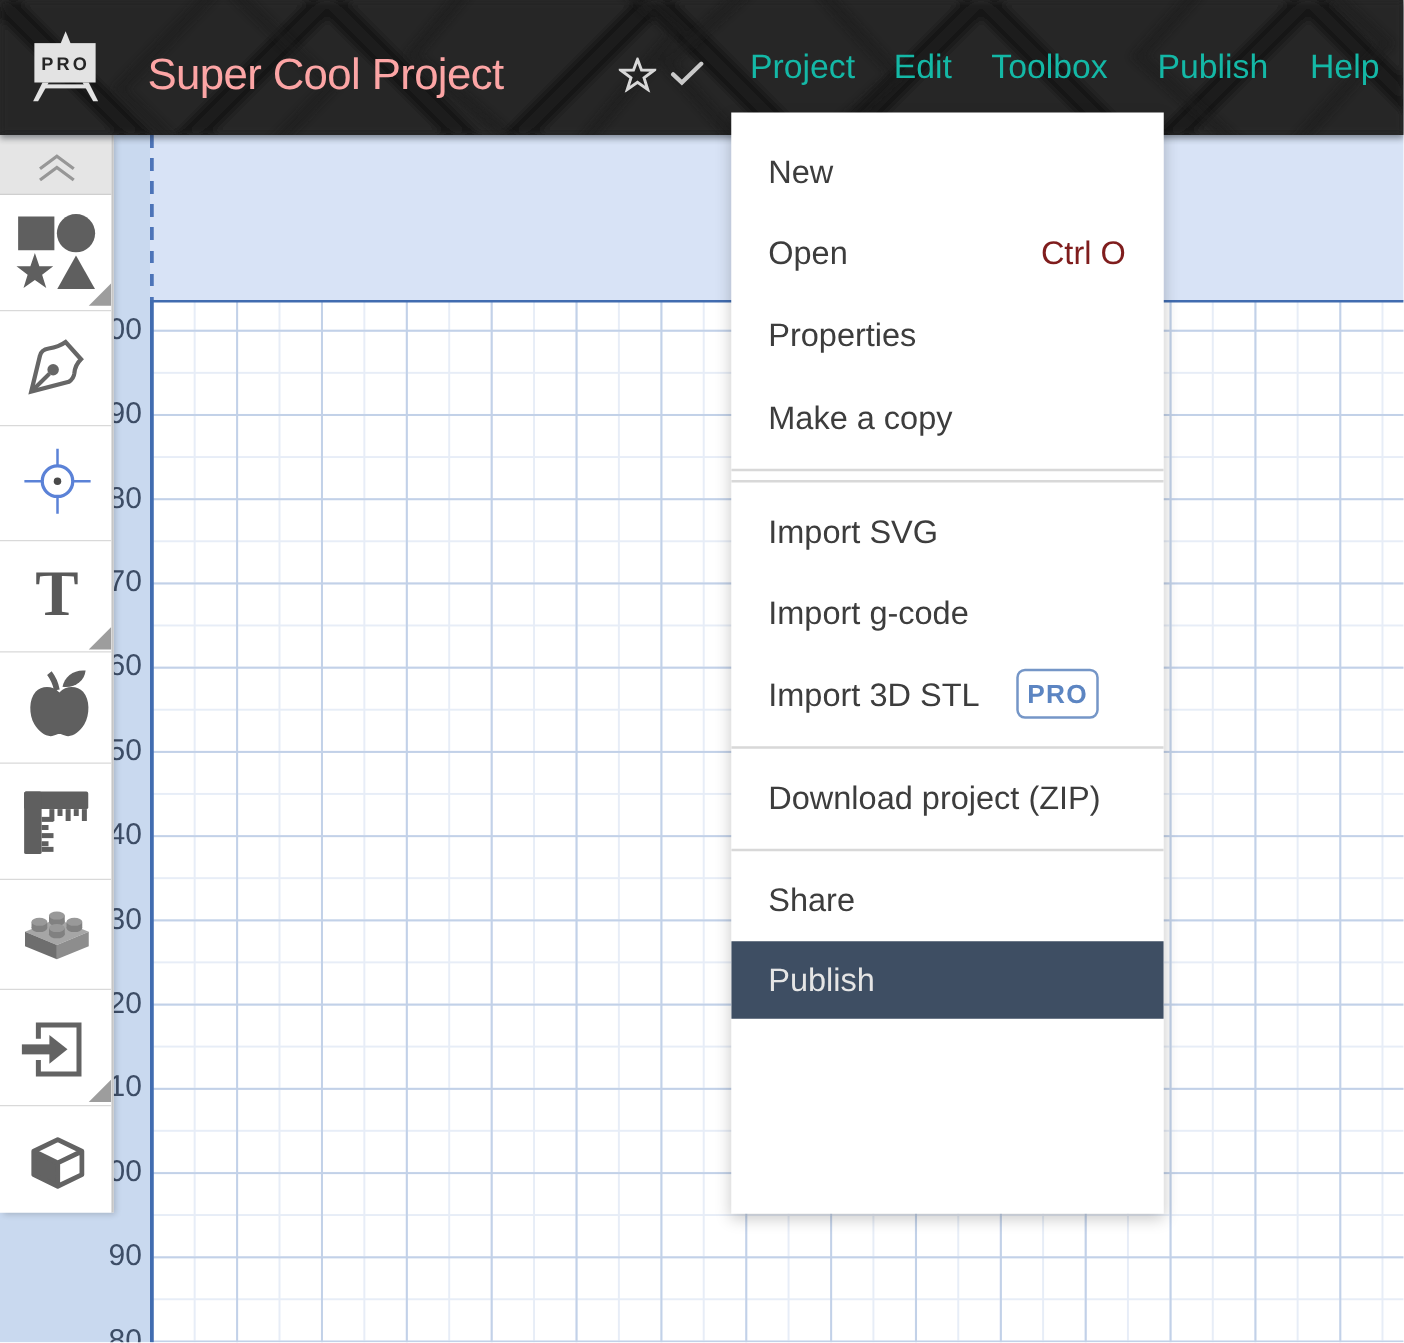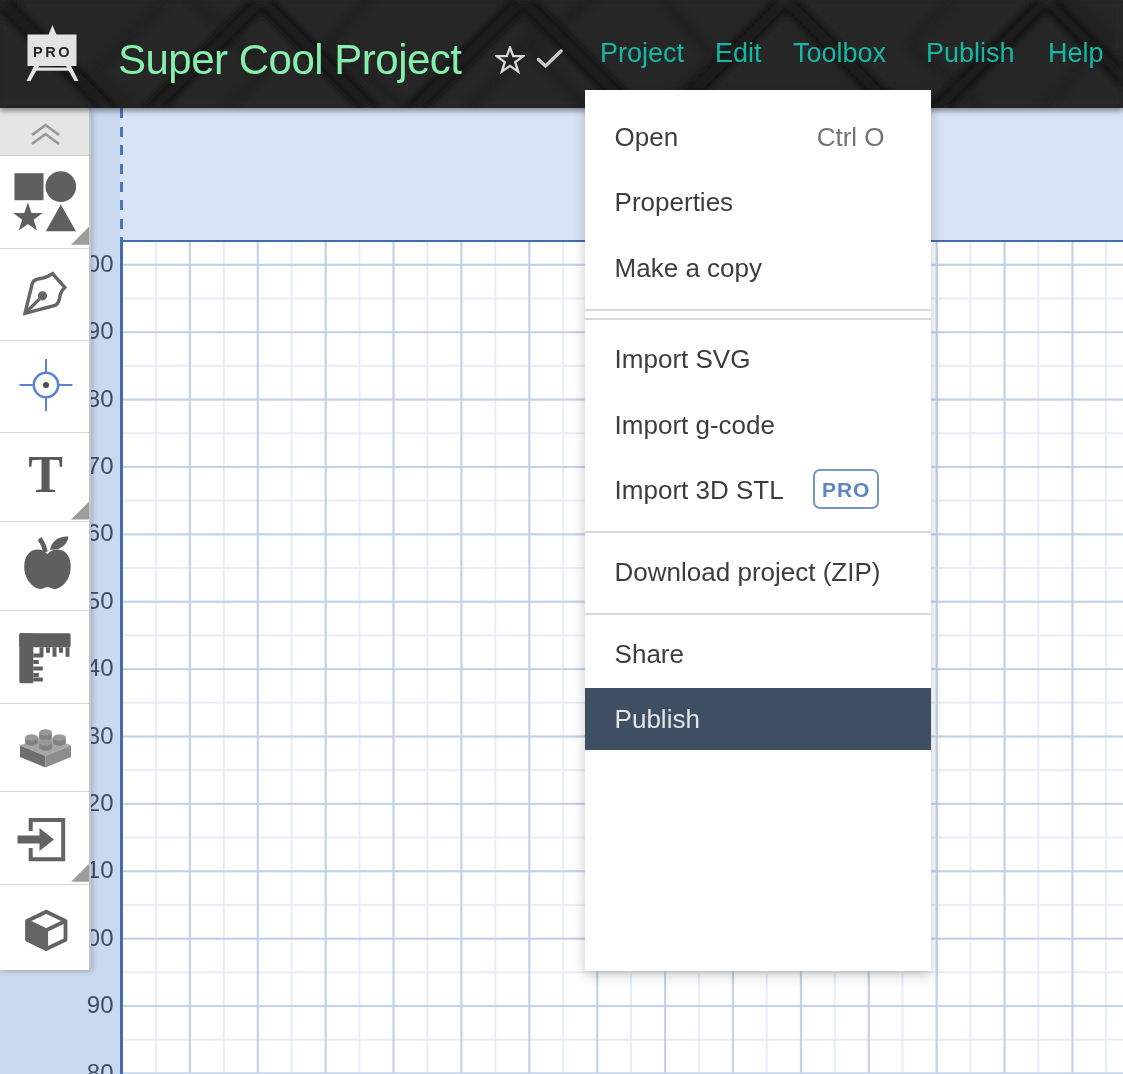--- a/index.html
+++ b/index.html
@@ -4,21 +4,21 @@
 <style>
   * { margin:0; padding:0; box-sizing:border-box; }
   html,body { width:1123px; height:1074px; overflow:hidden; font-family:"Liberation Sans", sans-serif; }
   #stage { position:relative; width:1123px; height:1074px; overflow:hidden; background:#fff; }
 
   
   #header { position:absolute; left:0; top:0; width:1123px; height:108px; background:#262626; z-index:20; box-shadow:0 3px 5px rgba(25,28,35,0.45); }
   #headerpat { position:absolute; left:0; top:0; }
   #logo { position:absolute; left:26px; top:24px; }
   #logopro { position:absolute; left:26px; top:44px; width:53px; text-align:center; font-size:14.5px; font-weight:bold; letter-spacing:2.5px; color:#262626; }
-  #title { position:absolute; left:118px; top:0; height:108px; line-height:119px; color:#86efac; font-size:42px; letter-spacing:-0.5px; }
+  #title { position:absolute; left:118px; top:0; height:108px; line-height:119px; color:#fca5a5; font-size:35px; letter-spacing:-0.5px; }
   #staricon { position:absolute; left:495px; top:45.5px; }
   #checkicon { position:absolute; left:536px; top:49px; }
   #menubar { position:absolute; left:600px; top:0; height:108px; }
   #menubar span { position:absolute; top:0; height:108px; line-height:106px; font-size:27px; color:#14b8a6; white-space:nowrap; }
 
   
   #leftband { position:absolute; left:0; top:108px; width:120px; height:966px; background:#c9d9ef; z-index:1; }
   #topband  { position:absolute; left:120px; top:108px; width:1003px; height:133px; background:#d8e3f6; z-index:1; }
   #grid { position:absolute; left:120px; top:241px; width:1003px; height:833px; background-color:#ffffff; z-index:1;
     background-image:
@@ -40,21 +40,21 @@
     border-right:2px solid #c6c6c6; box-shadow:2px 2px 5px rgba(0,0,0,0.18); }
   .tcell { position:absolute; left:0; width:89px; background:#fff; }
   .tsep { border-top:1.8px solid #d9d9d9; }
   #cellcollapse { top:0; height:48px; background:#e5e5e5; border-bottom:1.5px solid #cfcfcf; }
 
   
   #dropdown { position:absolute; left:584.6px; top:90px; width:346px; height:880.5px; background:#ffffff; z-index:30;
     box-shadow:0 4px 12px rgba(0,0,0,0.22); padding-top:14.5px; overflow:hidden; }
   .mi { height:65.75px; line-height:65.75px; padding-left:30px; padding-right:30px; font-size:26px; color:#3d3d3d; position:relative; white-space:nowrap; }
   .mdiv { height:2px; background:#d8d8d8; margin:7px 0; }
-  .kbd { position:absolute; right:46px; top:0; color:#737373; }
+  .kbd { position:absolute; right:30px; top:0; color:#7f1d1d; }
   #mipublish { background:#3e4e63; color:#e5e5e5; height:62px; line-height:62px; }
   .probadge { display:inline-block; vertical-align:middle; margin-left:29.5px; margin-top:-6px; width:66px; height:40px; line-height:38px;
     border:2.5px solid #7596c7; border-radius:7px; color:#5c85c2; font-size:21px; font-weight:bold; text-align:center; letter-spacing:1px; }
 </style>
 </head>
 <body>
 <div id="stage">
 
   <div id="leftband"></div>
   <div id="topband"></div>
@@ -226,20 +226,21 @@
     </div>
     <div class="tcell tsep" style="top:776px;height:86px">
       <svg width="89" height="86" viewBox="0 0 89 86">
         <polygon points="27,36 46.2,45.3 46.2,64 27,54.7" fill="#636363"></polygon>
         <path d="M46.2 26.7 L65.5 36 L65.5 54.7 L46.2 64 L27 54.7 L27 36 Z M27 36 L46.2 45.3 L65.5 36 M46.2 45.3 L46.2 64" fill="none" stroke="#636363" stroke-width="3.8" stroke-linejoin="round"></path>
       </svg>
     </div>
   </div>
 
   <div id="dropdown">
+    <div class="mi">New</div>
     <div class="mi">Open<span class="kbd">Ctrl O</span></div>
     <div class="mi">Properties</div>
     <div class="mi">Make a copy</div>
     <div class="mdiv"></div>
     <div class="mdiv"></div>
     <div class="mi">Import SVG</div>
     <div class="mi">Import g-code</div>
     <div class="mi">Import 3D STL<span class="probadge">PRO</span></div>
     <div class="mdiv"></div>
     <div class="mi">Download project (ZIP)</div>

